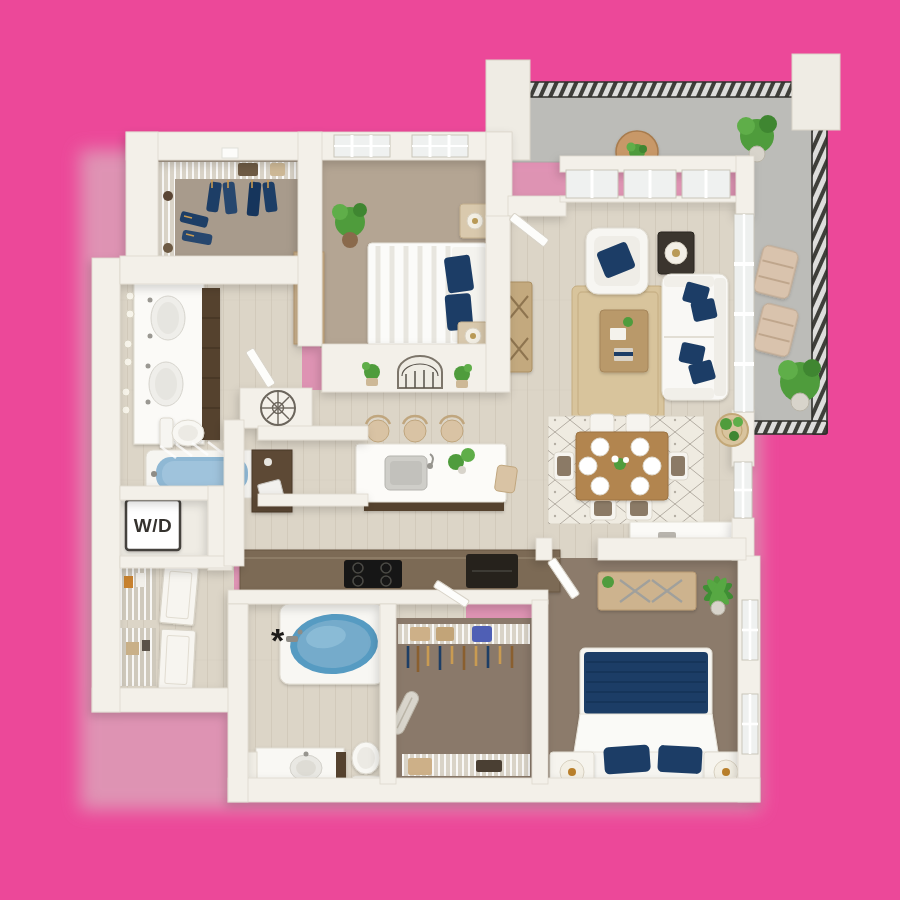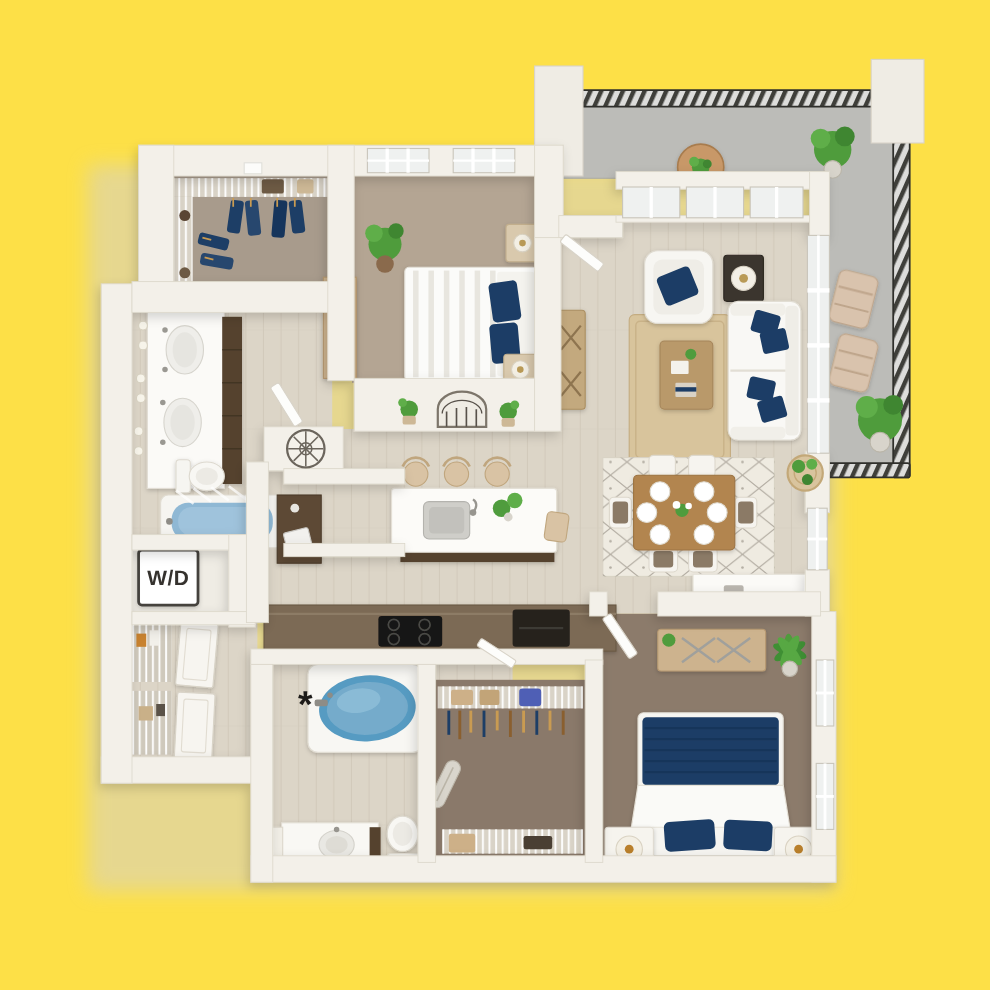--- a/index.html
+++ b/index.html
@@ -1,16 +1,16 @@
 <!DOCTYPE html>
 <html><head>
 <meta charset="utf-8">
 <style>
   html,body{margin:0;padding:0;background:#ffffff;}
-  .stage{position:relative;width:900px;height:900px;background:#fde047;overflow:hidden;
+  .stage{position:relative;width:900px;height:900px;background:#ec4899;overflow:hidden;
          font-family:"Liberation Sans", sans-serif;}
   svg{position:absolute;left:0;top:0;}
   text{font-family:"Liberation Sans", sans-serif;}
   .wd-text{font-size:19px;font-weight:bold;fill:#35322e;letter-spacing:0.5px;}
   .star-text{font-size:34px;font-weight:bold;fill:#1d1b19;}
 </style>
 </head>
 <body>
 
 <div class="stage">

